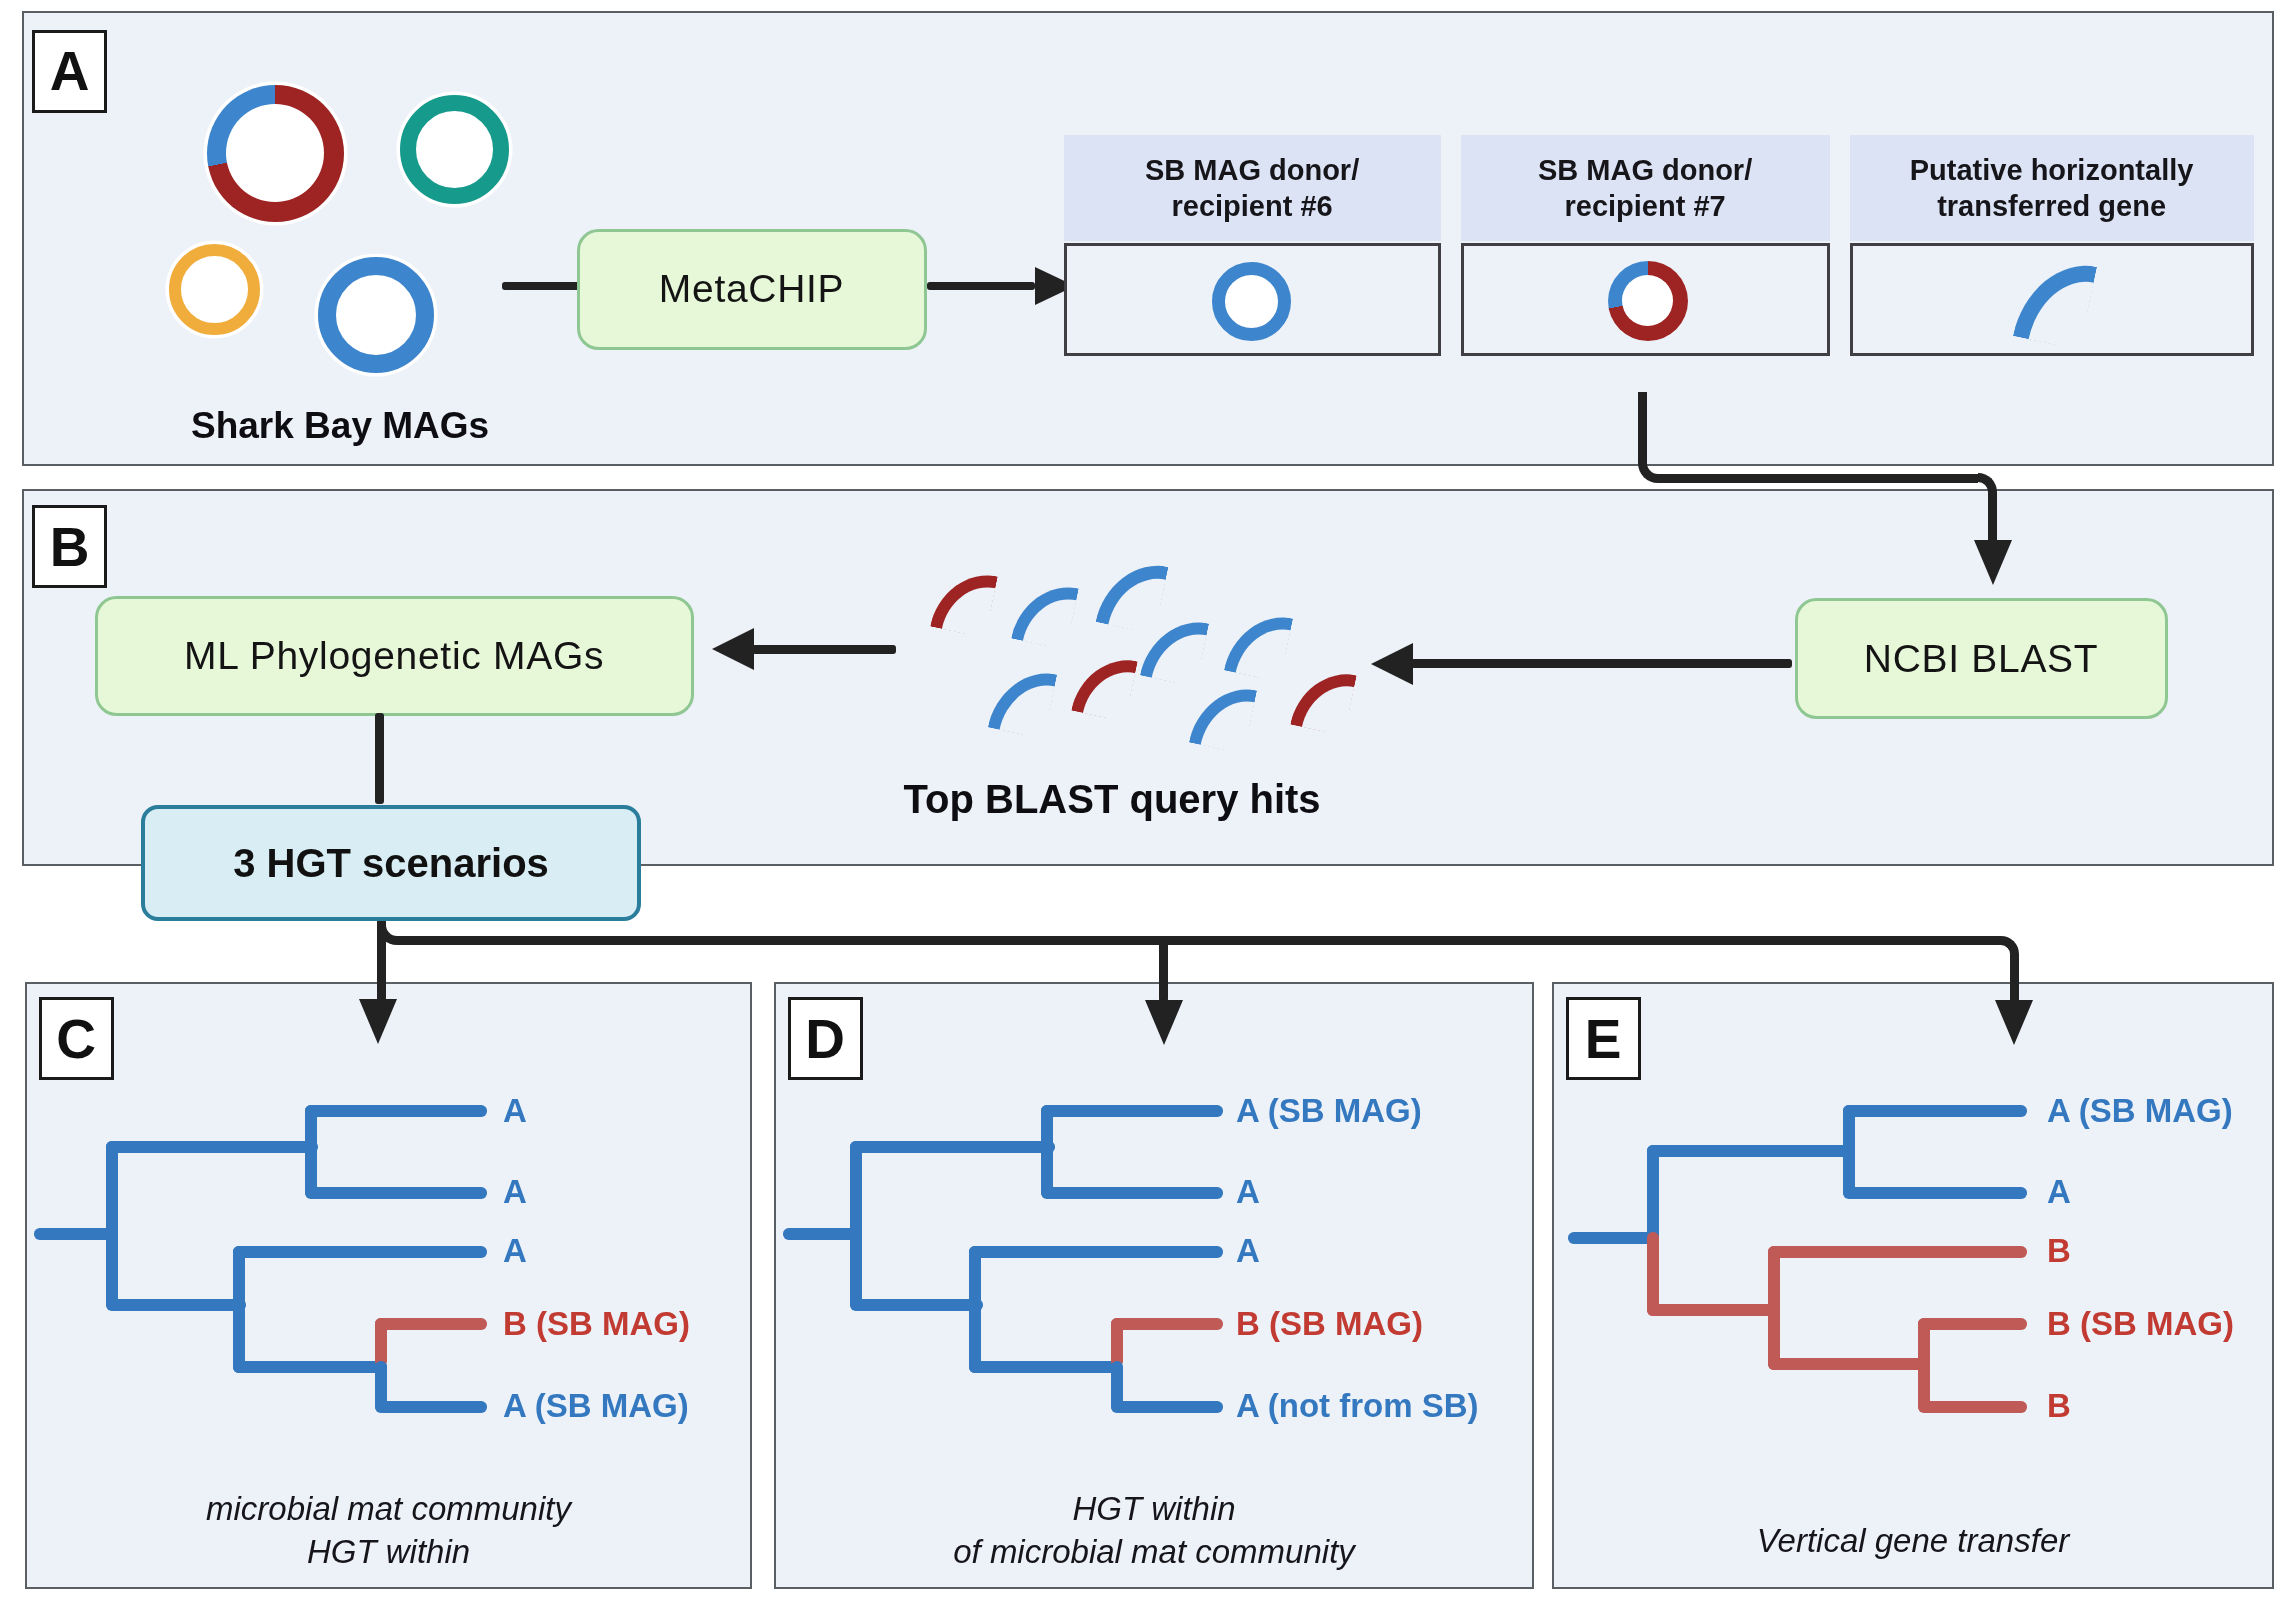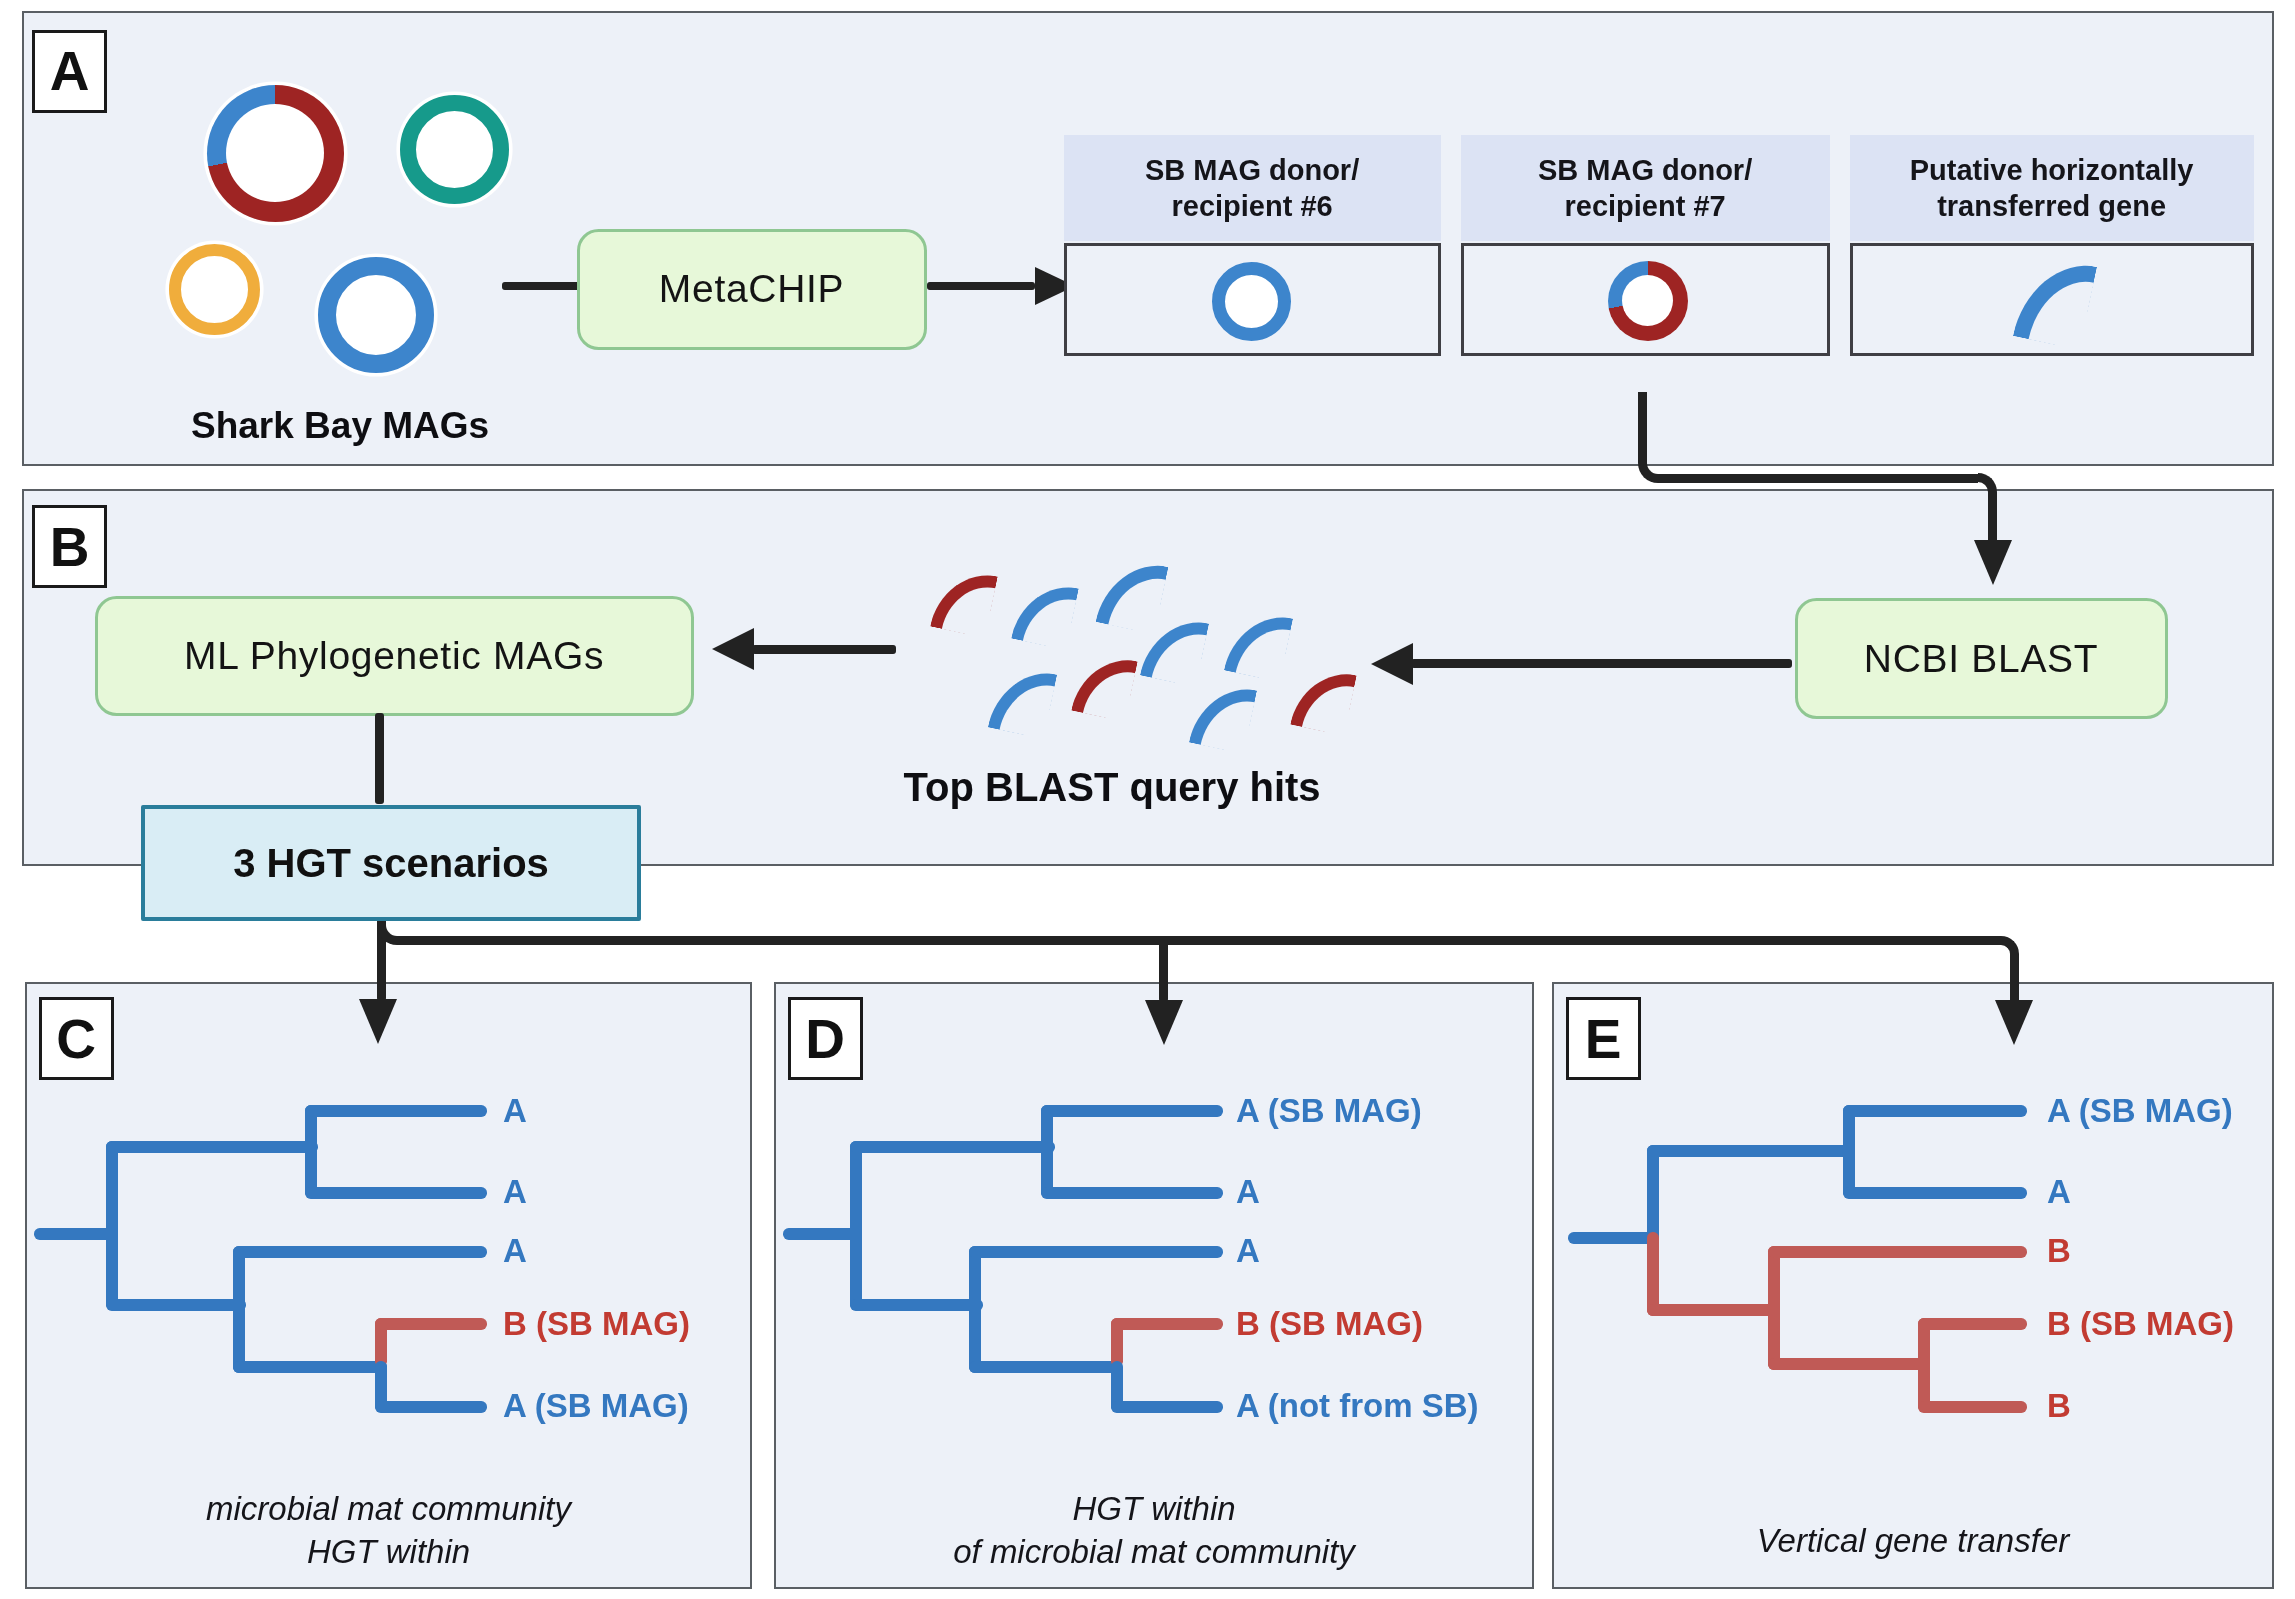--- a/index.html
+++ b/index.html
@@ -8,21 +8,21 @@
 
   .panel { position:absolute; background:var(--panel_bg,#edf1f8); border:2.9px solid var(--panel_border,#5a5f64); }
   .plabel { position:absolute; width:75px; height:83px; background:#ffffff; border:3.6px solid #1a1a1a;
             display:flex; align-items:center; justify-content:center;
             font-size:55px; font-weight:bold; color:#111; z-index:3; }
 
   .gbox { position:absolute; background:var(--green_bg,#e7f8d9); border:3.6px solid var(--green_border,#8fc792);
           border-radius:21.6px; display:flex; align-items:center; justify-content:center;
           font-size:39px; color:#141414; letter-spacing:0.7px; }
   .cyanbox { position:absolute; background:var(--cyan_bg,#d9edf5); border:4.3px solid var(--cyan_border,#2a7d9b);
-          border-radius:2px; display:flex; align-items:center; justify-content:center;
+          border-radius:17px; display:flex; align-items:center; justify-content:center;
           font-size:40px; font-weight:bold; color:#111; z-index:4; }
 
   .rb-header { position:absolute; background:var(--header_bg,#dce3f4); display:flex; flex-direction:column;
                justify-content:center; text-align:center; font-size:29px; font-weight:bold; color:#15151a; line-height:36px; }
   .rb-body { position:absolute; background:var(--panel_bg,#edf1f8); border:3.6px solid var(--box_border,#3f3f44); }
 
   .ring { position:absolute; border-radius:50%; box-shadow:0 0 0 3.6px #fff; }
   .split { background:conic-gradient(var(--ring_dark_red,#9e2423) 0 72%, var(--ring_blue,#3d85cc) 0); }
   .hole { position:absolute; background:#ffffff; border-radius:50%; }
   .oring { position:absolute; border-radius:50%; background:#ffffff; box-shadow:0 0 0 3.6px #fff; }
@@ -120,21 +120,21 @@
     <div class="arc" style="left:912px;top:79px;width:56px;height:63px;border-width:12.2px 0 0 12.2px;" data-color="red"></div>
     <div class="arc" style="left:993px;top:91px;width:56px;height:63px;border-width:12.2px 0 0 12.2px;" data-color="blue"></div>
     <div class="arc" style="left:1078px;top:69px;width:60px;height:69px;border-width:13px 0 0 13px;" data-color="blue"></div>
     <div class="arc" style="left:1122px;top:126px;width:57px;height:65px;border-width:12.2px 0 0 12.2px;" data-color="blue"></div>
     <div class="arc" style="left:1206px;top:121px;width:57px;height:65px;border-width:12.2px 0 0 12.2px;" data-color="blue"></div>
     <div class="arc" style="left:970px;top:177px;width:57px;height:66px;border-width:12.2px 0 0 12.2px;" data-color="blue"></div>
     <div class="arc" style="left:1053px;top:164px;width:55px;height:62px;border-width:12.2px 0 0 12.2px;" data-color="red"></div>
     <div class="arc" style="left:1171px;top:193px;width:56px;height:65px;border-width:12.2px 0 0 12.2px;" data-color="blue"></div>
     <div class="arc" style="left:1272px;top:178px;width:55px;height:62px;border-width:12.2px 0 0 12.2px;" data-color="red"></div>
 
-    <div class="bigtext" style="left:783px;top:274px;width:611px;font-size:40px;">Top BLAST query hits</div>
+    <div class="bigtext" style="left:783px;top:286px;width:611px;font-size:40px;">Top BLAST query hits</div>
 
     <div class="ah-left" style="left:1347px;top:152px;"></div>
     <div class="hl" style="left:1387px;top:168px;width:381px;height:8.6px;"></div>
 
     <div class="gbox" style="left:1771px;top:107px;width:373px;height:121px;">NCBI BLAST</div>
   </section>
 
   <section class="panel" style="left:25px;top:982px;width:727px;height:607px;">
     <div class="plabel" style="left:11.5px;top:13px;">C</div>
     <div>

